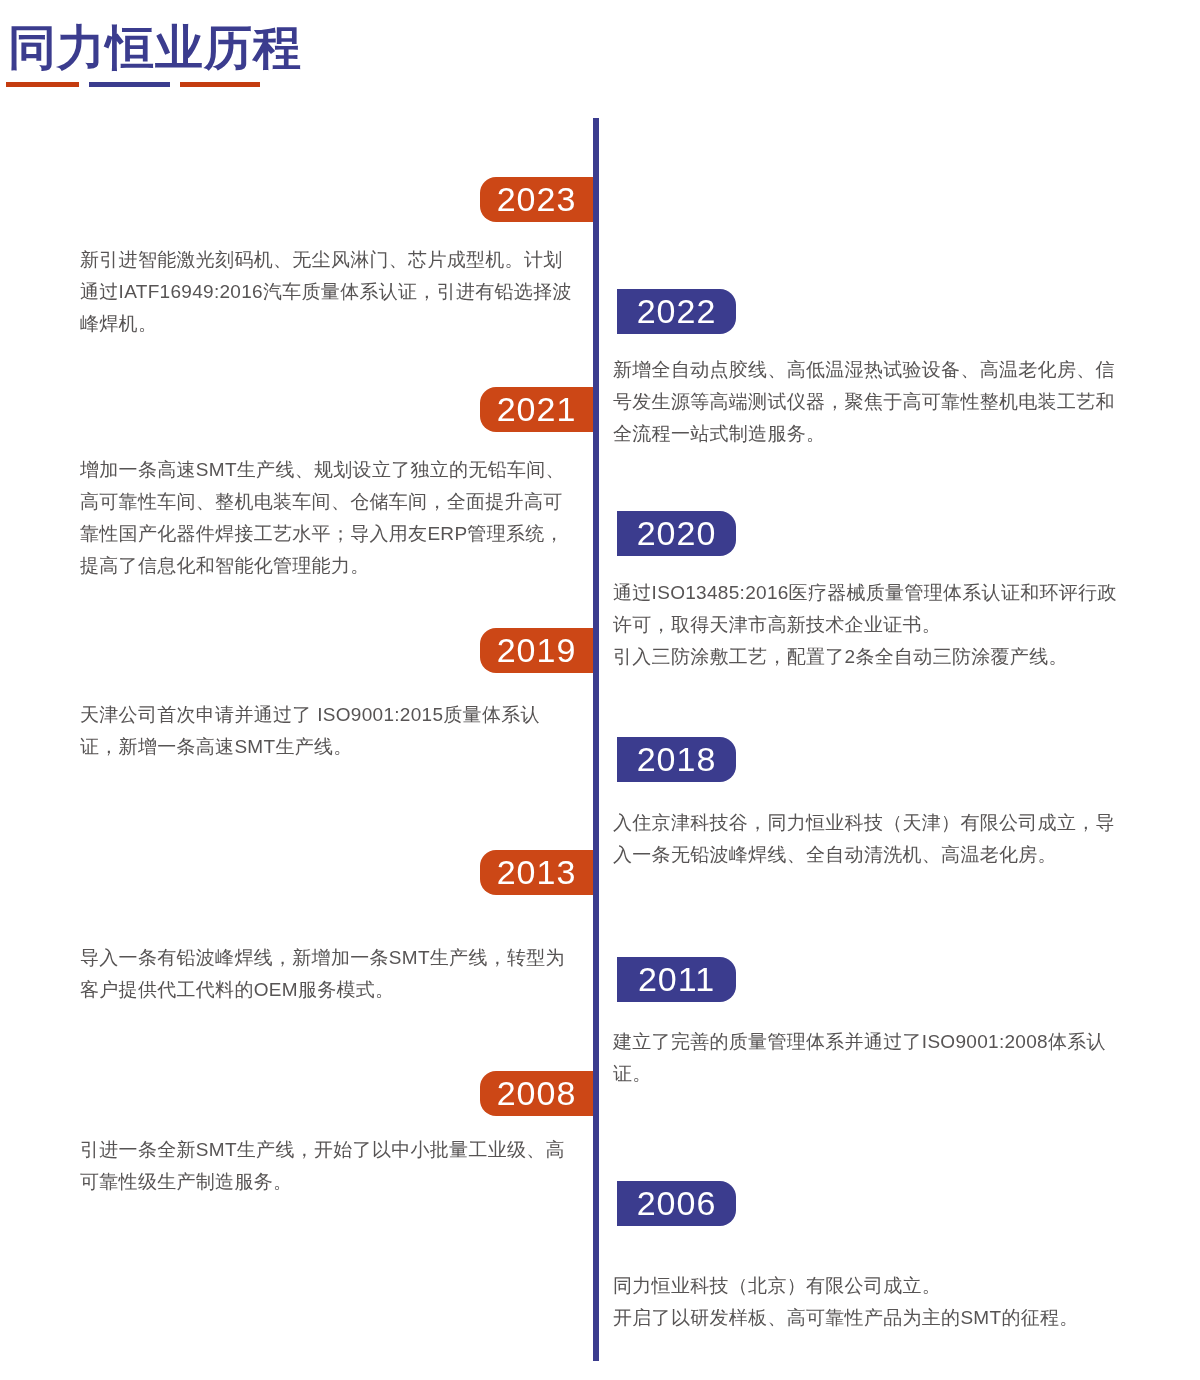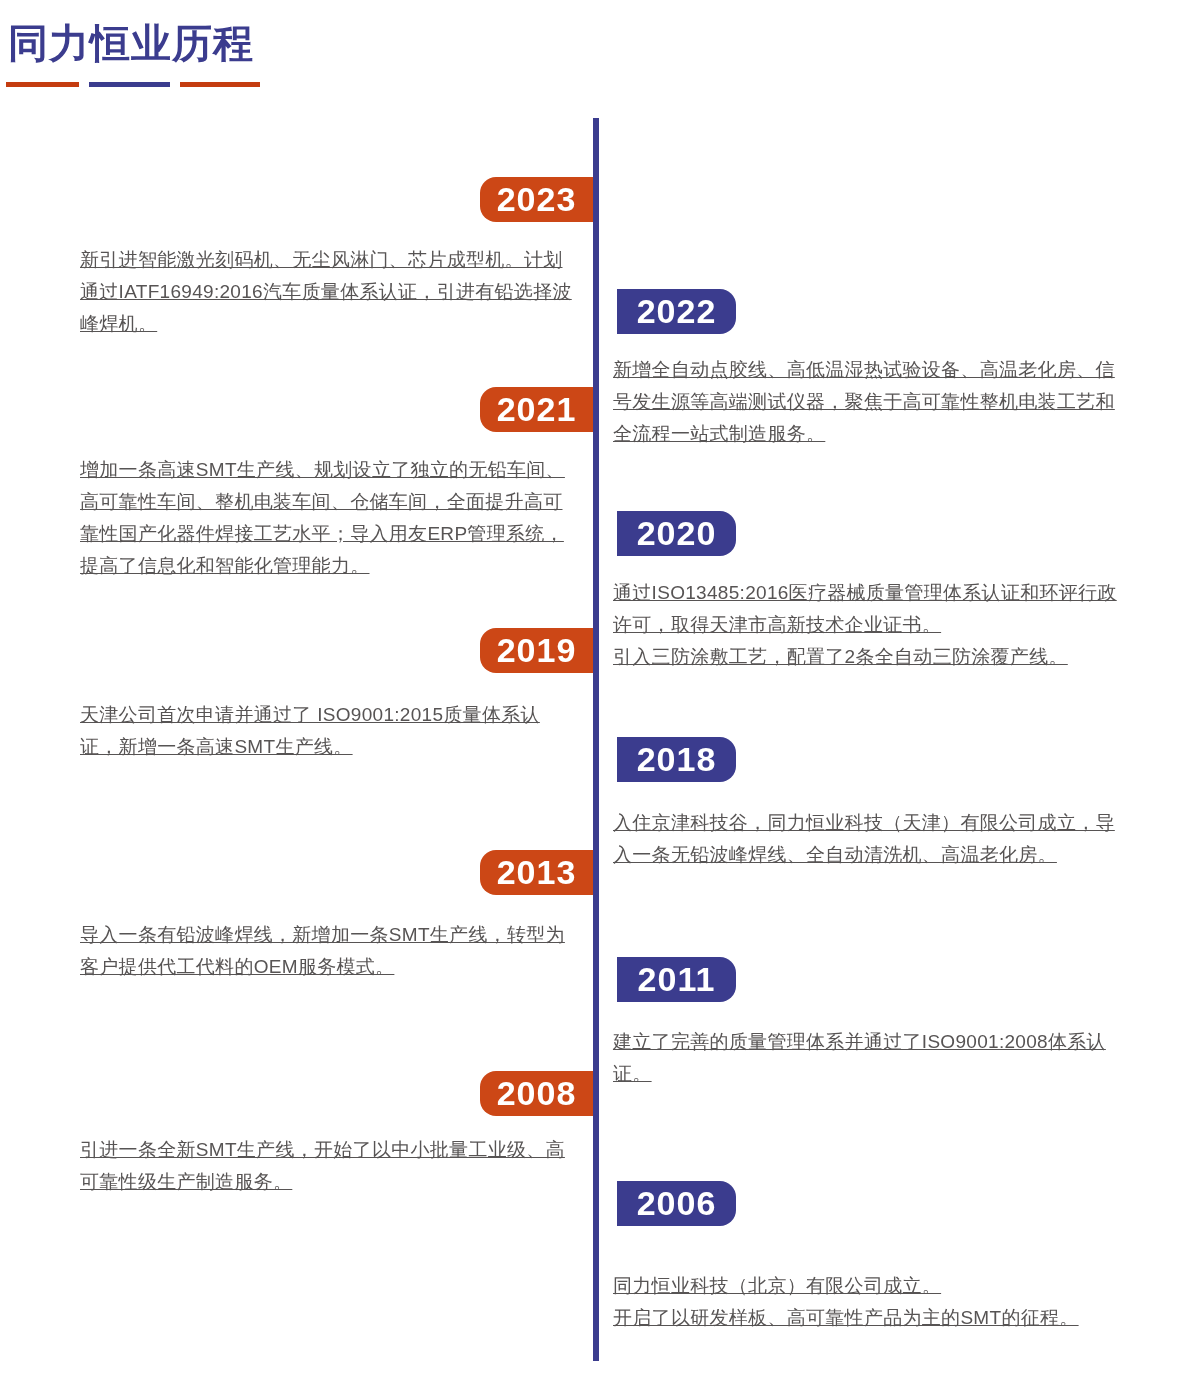--- a/index.html
+++ b/index.html
@@ -8,21 +8,21 @@
     width:1200px;
     height:1380px;
     background:#ffffff;
     overflow:hidden;
     font-family:"Liberation Sans", sans-serif;
   }
   .page-title{
     position:absolute;
     left:8px;
     top:16px;
-    font-size:40px;
+    font-size:48px;
     font-weight:bold;
     letter-spacing:1px;
     color:var(--navy);
   }
   .title-bar{
     position:absolute;
     top:82px;
     height:5px;
   }
   .title-bar.b1{left:6px;width:73px;background:var(--orange-dark);}
@@ -34,21 +34,21 @@
     top:118px;
     width:6px;
     height:1243px;
     background:var(--navy);
   }
   .badge{
     position:absolute;
     height:45px;
     line-height:45px;
     font-size:34px;
-    font-weight:bold;
+    font-weight:normal;
     color:#ffffff;
     text-align:center;
     letter-spacing:1px;
   }
   .badge.left{
     left:480px;
     width:113px;
     background:var(--orange);
     border-radius:16px 0 0 16px;
   }
@@ -59,21 +59,20 @@
     border-radius:0 16px 16px 0;
     margin-left:24px;
   }
   .desc{
     position:absolute;
     font-size:19px;
     line-height:32px;
     color:var(--text);
     white-space:pre-line;
     letter-spacing:0.3px;
-    text-decoration:underline;
   }
   .desc.left{
     left:80px;
     width:492px;
   }
   .desc.right{
     left:613px;
     width:505px;
   }
 </style>
@@ -102,21 +101,21 @@
   <div class="desc right" style="top:577px">通过ISO13485:2016医疗器械质量管理体系认证和环评行政许可，取得天津市高新技术企业证书。
 引入三防涂敷工艺，配置了2条全自动三防涂覆产线。</div>
 
   <div class="badge left" style="top:628px">2019</div>
   <div class="desc left" style="top:699px">天津公司首次申请并通过了 ISO9001:2015质量体系认证，新增一条高速SMT生产线。</div>
 
   <div class="badge right" style="top:737px">2018</div>
   <div class="desc right" style="top:807px">入住京津科技谷，同力恒业科技（天津）有限公司成立，导入一条无铅波峰焊线、全自动清洗机、高温老化房。</div>
 
   <div class="badge left" style="top:850px">2013</div>
-  <div class="desc left" style="top:919px">导入一条有铅波峰焊线，新增加一条SMT生产线，转型为客户提供代工代料的OEM服务模式。</div>
+  <div class="desc left" style="top:942px">导入一条有铅波峰焊线，新增加一条SMT生产线，转型为客户提供代工代料的OEM服务模式。</div>
 
   <div class="badge right" style="top:957px">2011</div>
   <div class="desc right" style="top:1026px">建立了完善的质量管理体系并通过了ISO9001:2008体系认证。</div>
 
   <div class="badge left" style="top:1071px">2008</div>
   <div class="desc left" style="top:1134px">引进一条全新SMT生产线，开始了以中小批量工业级、高可靠性级生产制造服务。</div>
 
   <div class="badge right" style="top:1181px">2006</div>
   <div class="desc right" style="top:1270px">同力恒业科技（北京）有限公司成立。
 开启了以研发样板、高可靠性产品为主的SMT的征程。</div>

